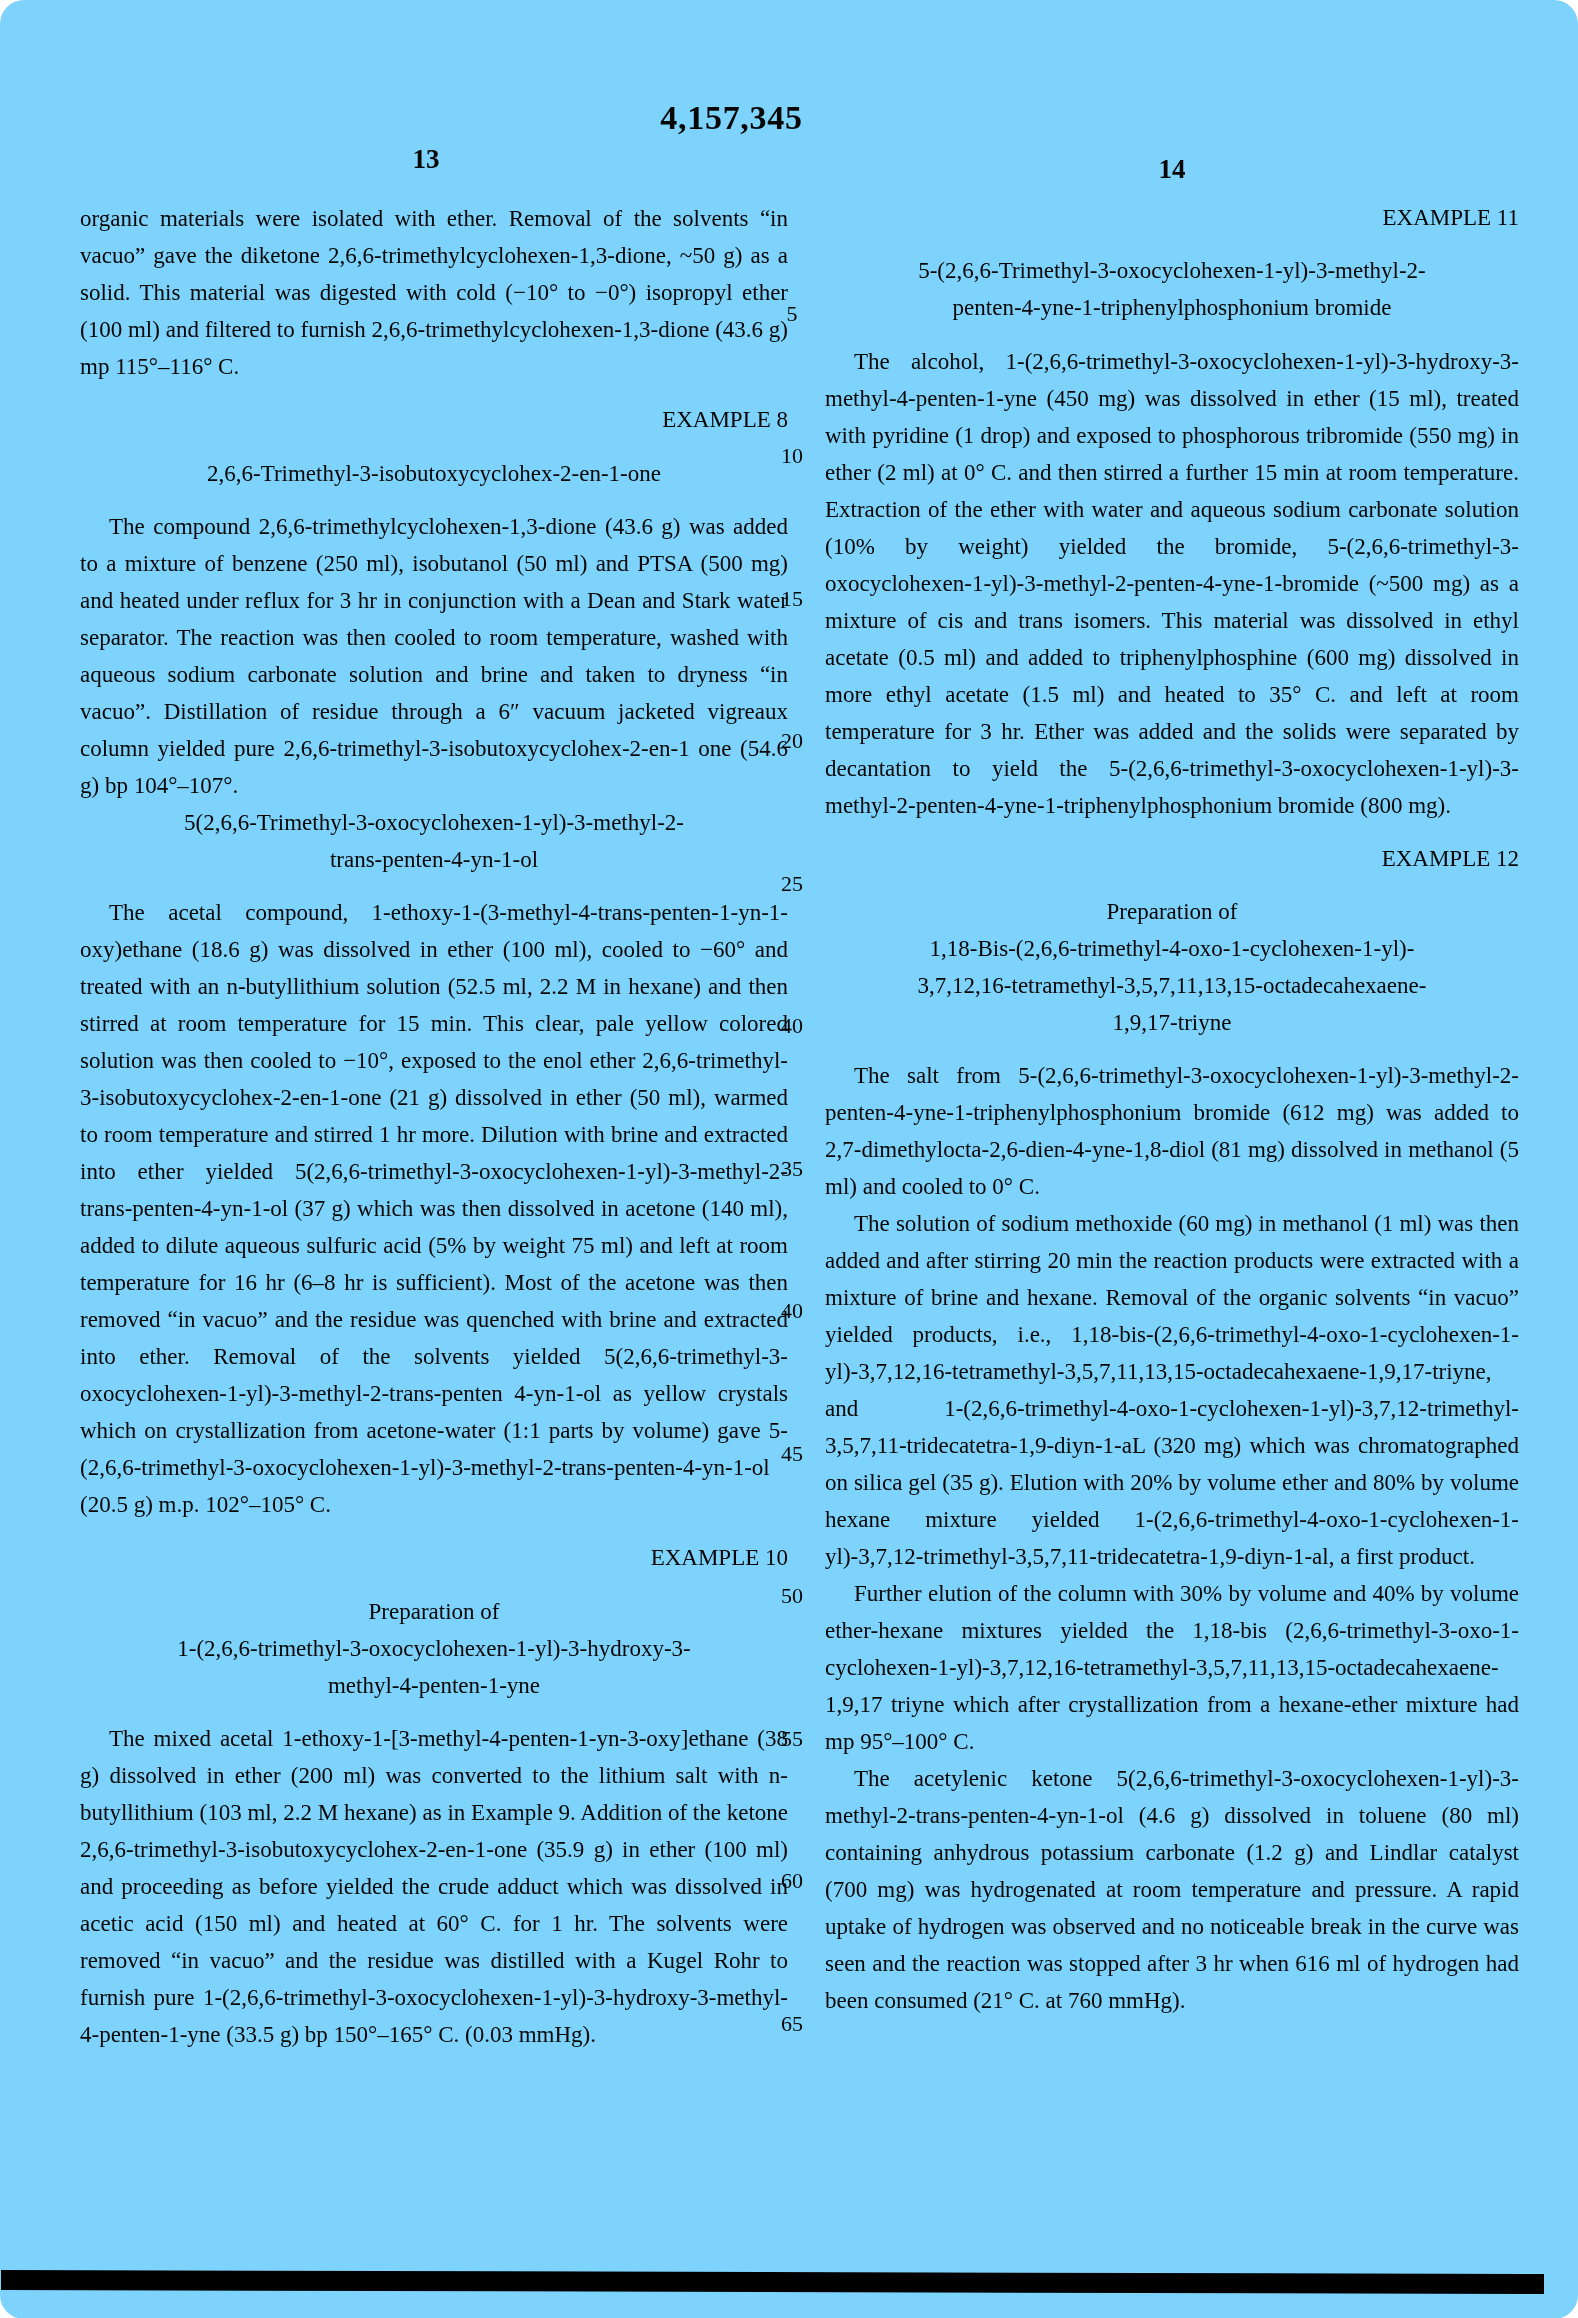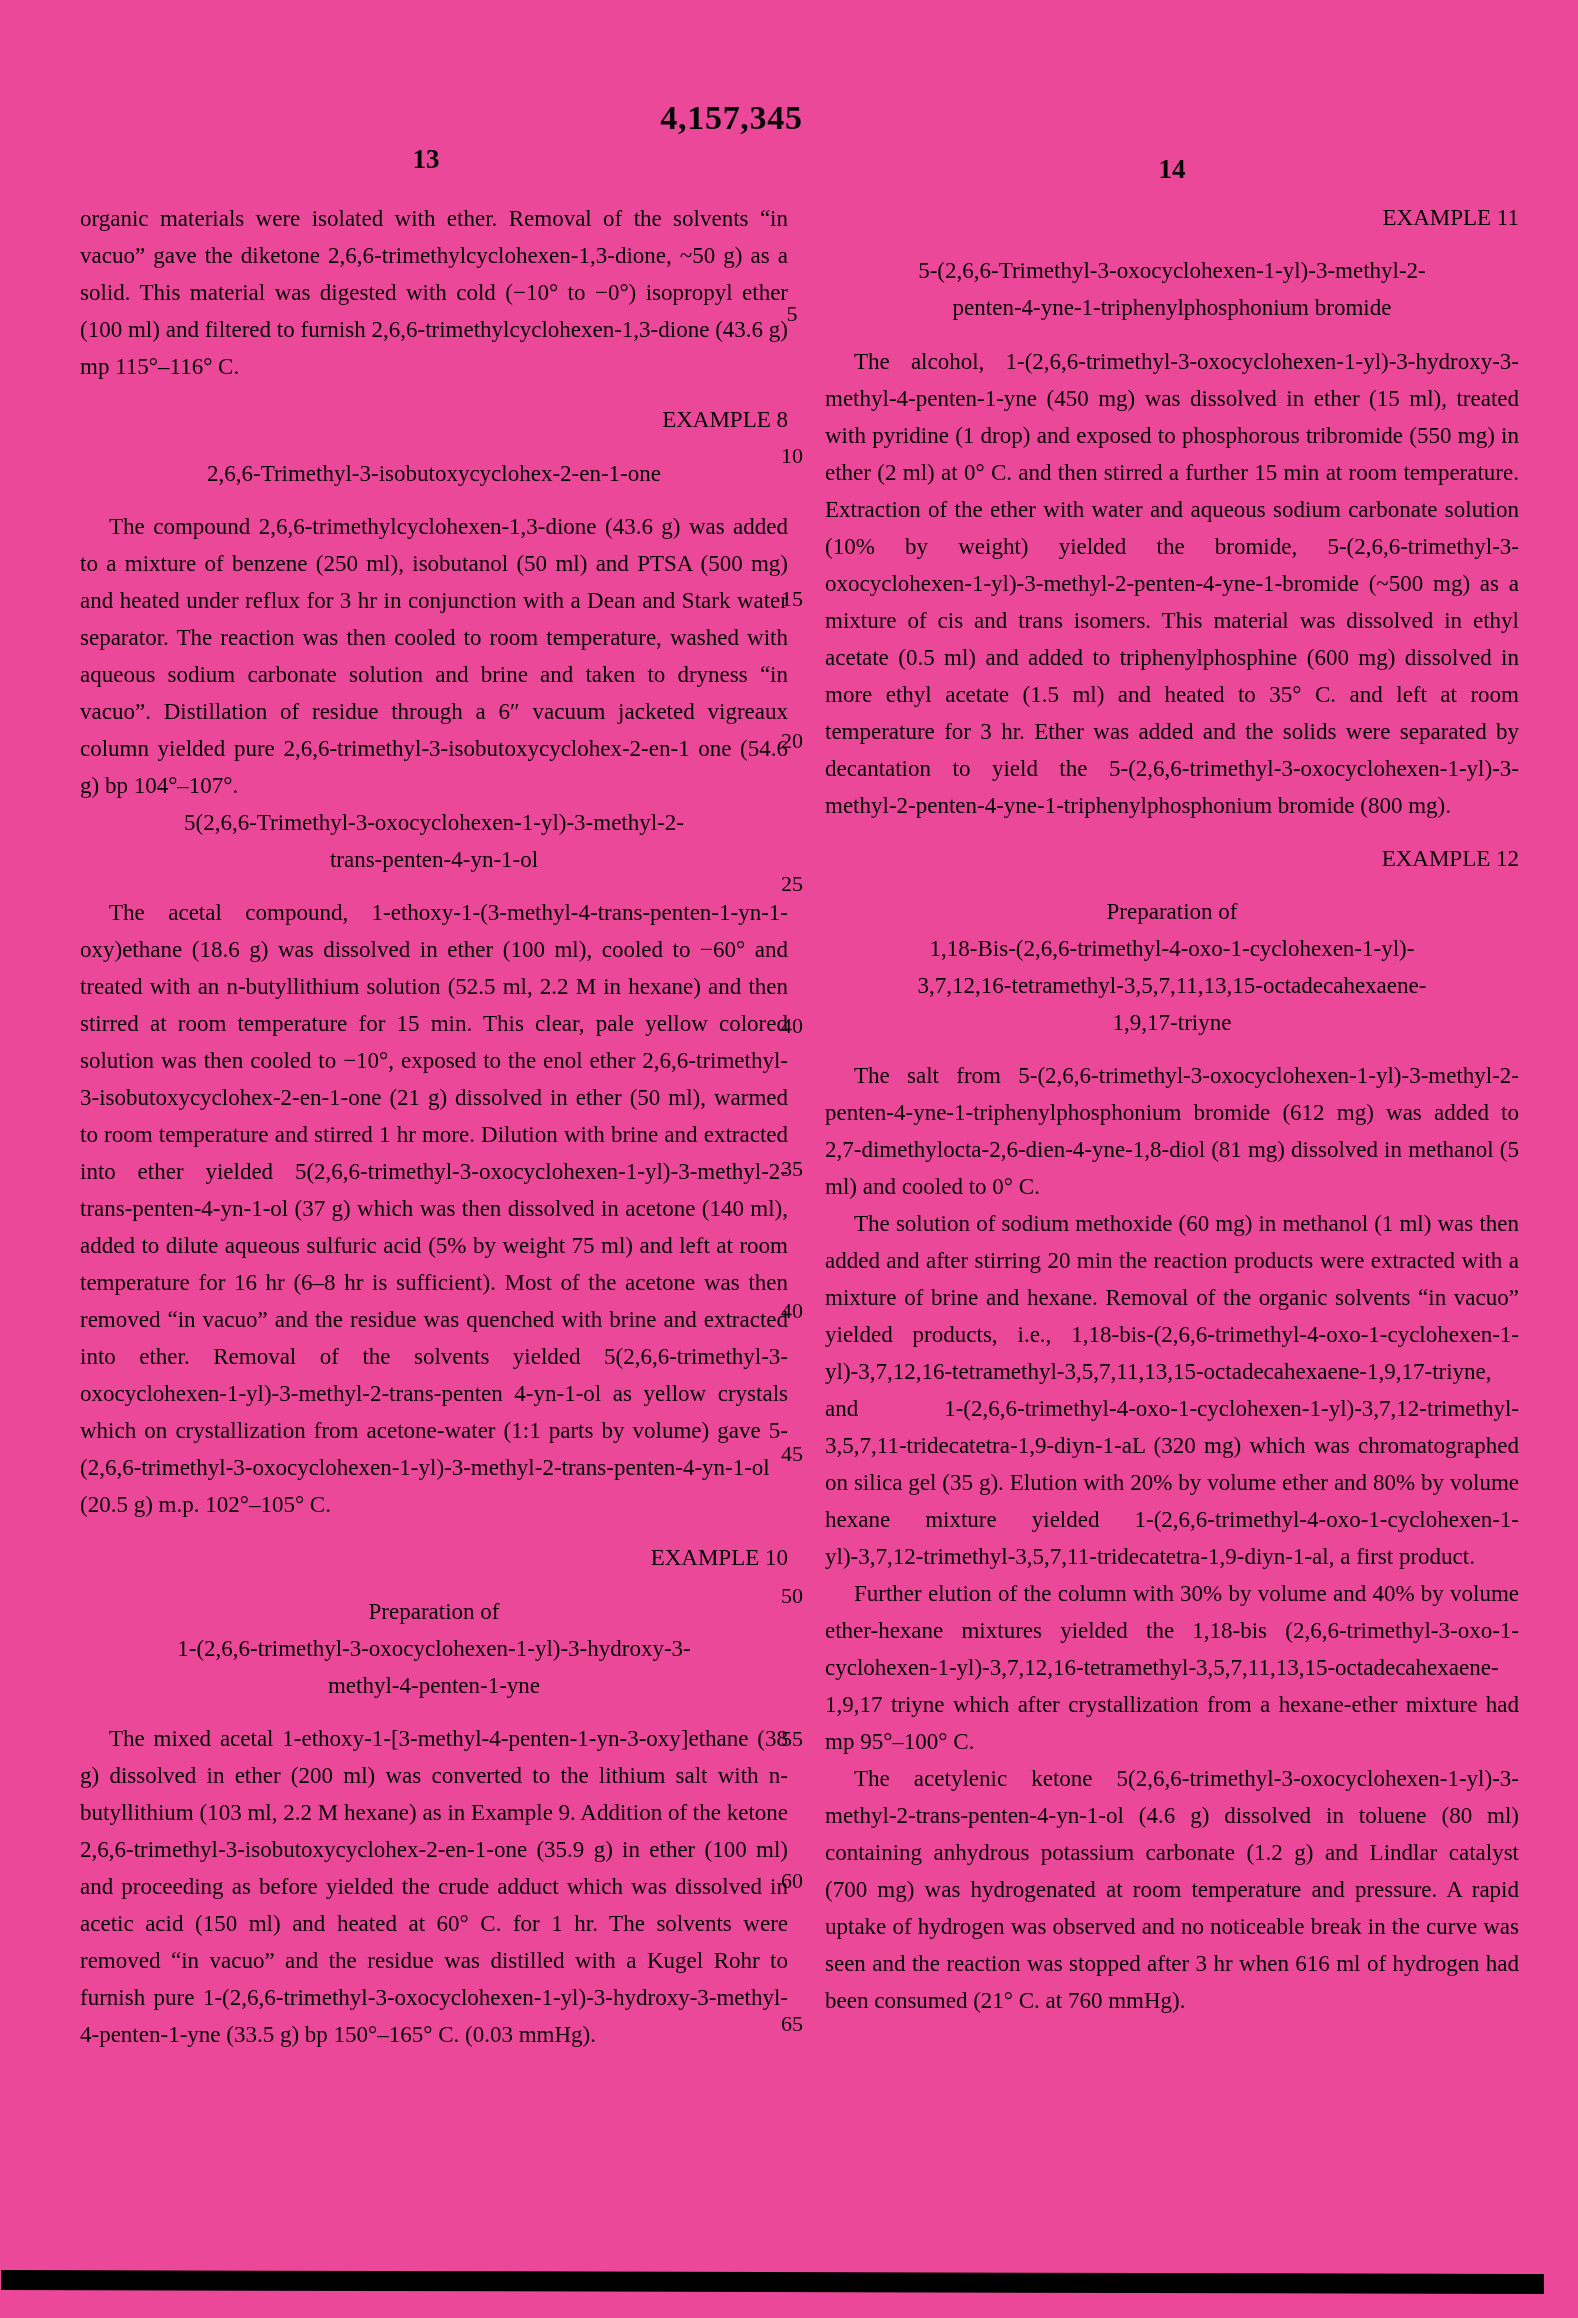--- a/index.html
+++ b/index.html
@@ -1,23 +1,24 @@
 <!DOCTYPE html>
 <html style="font-size:11px"><head>
 <meta charset="utf-8">
 <style>
   html,body{margin:0;padding:0;background:#ffffff;}
   .page{
     position:relative;
     width:1578px;
     height:2319px;
-    background:#ec4899;
+    background:#7dd3fc;
     font-family:"Liberation Serif","DejaVu Serif",serif;
     color:#060606;
     overflow:hidden;
+    border-radius:24px;
   }
   .patent-number{
     position:absolute;
     top:99px; left:585px; width:293px;
     text-align:center;
     font-size:34px; font-weight:bold;
     letter-spacing:0.7px;
   }
   .col-num{position:absolute;font-size:27px;font-weight:bold;}
   .col-num.left{top:144px;left:72px;width:708px;text-align:center;}

